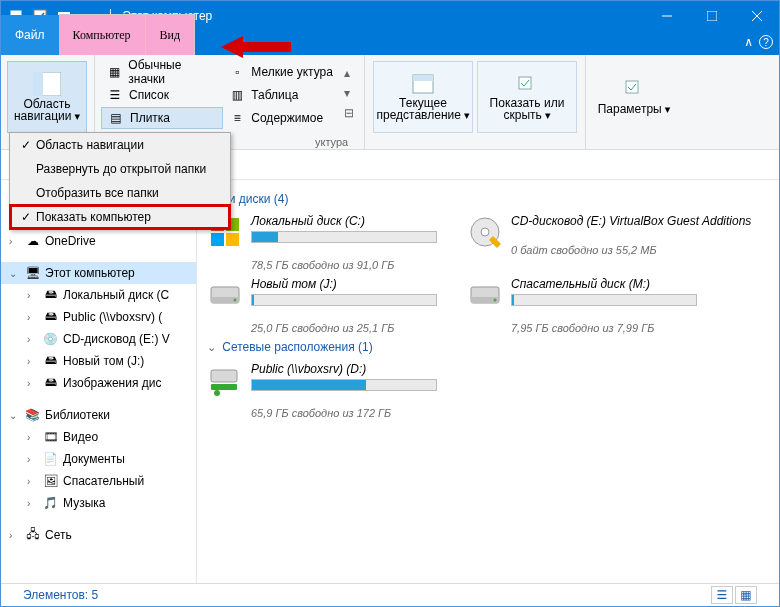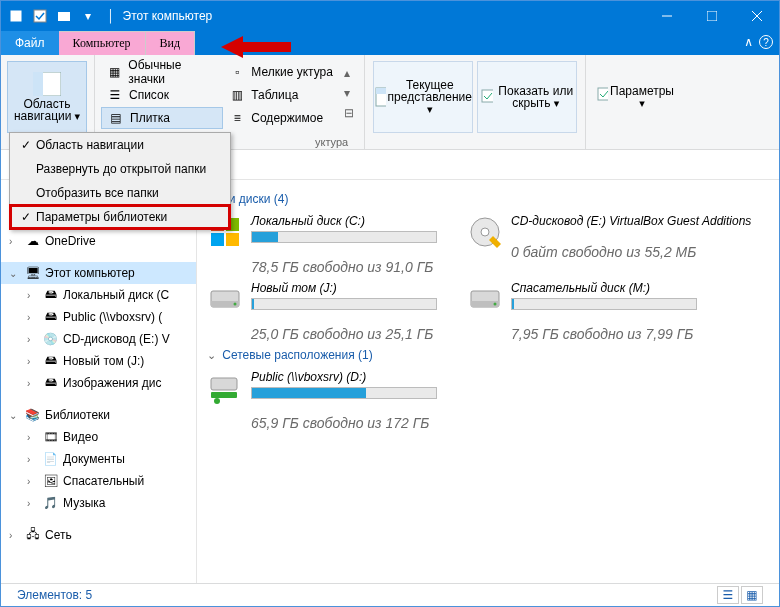--- a/index.html
+++ b/index.html
@@ -9,35 +9,35 @@
 .titlebar { height: 30px; background: #0078d7; display: flex; align-items: center; color: #fff; }
 .qat { display: flex; align-items: center; gap: 2px; padding: 0 4px; }
 .qat-btn { width: 22px; height: 22px; display: flex; align-items: center; justify-content: center; }
 .title-text { margin-left: 8px; flex: 1; font-size: 12px; }
 .win-btns { display: flex; }
 .win-btn { width: 45px; height: 30px; display: flex; align-items: center; justify-content: center; color: #fff; }
 .win-btn svg { width: 10px; height: 10px; }
 
 
 .tabs { height: 24px; background: #0078d7; display: flex; align-items: flex-end; position: relative; }
-.tab { padding: 4px 14px; color: #fff; font-size: 12px; height: 24px; display: flex; align-items: center; }
+.tab { padding: 20px 14px; color: #fff; font-size: 12px; height: 24px; display: flex; align-items: center; }
 .tab.file { background: #1e8fe6; }
 .tab.inactive { background: #f9a8d4; color: #000; border-top: 1px solid #ccc; border-right: 1px solid #ccc; font-family: Liberation Serif, serif; }
 .tabs-right { position: absolute; right: 6px; top: 4px; display: flex; gap: 6px; color: #fff; }
 .arrow-annotation { position: absolute; left: 220px; top: 35px; z-index: 50; pointer-events: none; }
 
 
 .ribbon { height: 95px; background: #f5f6f7; border-bottom: 1px solid #dadbdc; display: flex; position: relative; }
 .rib-group { border-right: 1px solid #dadbdc; padding: 2px 6px 0 6px; display: flex; flex-direction: column; }
 .rib-big { width: 80px; display: flex; flex-direction: column; align-items: center; justify-content: center; gap: 2px; border: 1px solid #a5c8e8; background: #d5e6f6; margin: 4px 0; height: 72px; }
 .rib-big .lbl { text-align: center; font-size: 11px; line-height: 12px; }
 .rib-list { display: flex; flex-direction: column; gap: 1px; padding-top: 4px; }
 .rib-item { display: flex; align-items: center; gap: 6px; padding: 1px 6px; height: 22px; }
 .rib-item.selected { border: 1px solid #a5c8e8; background: #d5e6f6; }
-.rib-mid { display:flex; flex-direction:row; align-items:center; justify-content:center; width:100px; gap:2px; margin:4px 2px; height:72px;}
+.rib-mid { display:flex; flex-direction:column; align-items:center; justify-content:center; width:100px; gap:2px; margin:4px 2px; height:72px;}
 .rib-mid.bordered { border:1px solid #c8d8ea; background:#eef5fb; }
 .rib-mid .lbl { text-align:center; font-size:11px; line-height:12px; }
 .rib-foot { font-size: 11px; color: #666; text-align: center; position: absolute; bottom: 1px; margin-top: 6px; }
 
 
 .dropdown { position: absolute; left: 8px; top: 131px; width: 222px; background: #f0f0f0; border: 1px solid #aaa; box-shadow: 2px 2px 4px rgba(0,0,0,.25); z-index: 40; }
 .dd-item { display: flex; align-items: center; height: 24px; padding: 0 8px 0 6px; }
 .dd-check { width: 20px; text-align: center; }
 .dd-item.highlight { outline: 3px solid #d40000; outline-offset: -2px; }
 
@@ -57,24 +57,24 @@
 .content { flex: 1; padding: 6px 10px; overflow: hidden; }
 .section-hdr { color: #1a5dab; font-size: 14px; margin: 6px 0 8px 0; display: flex; align-items: center; gap: 6px; }
 .section-hdr .chev { color: #666; font-size: 11px; }
 .drives { display: flex; flex-wrap: wrap; gap: 6px 30px; }
 .drive { width: 230px; display: flex; gap: 8px; align-items: flex-start; }
 .drive-ico { width: 36px; height: 36px; display:flex; align-items:center; justify-content:center; }
 .drive-body { flex: 1; font-style: italic; }
 .drive-name { font-size: 12px; margin-bottom: 3px; white-space: nowrap; }
 .bar { width: 100%; height: 12px; border: 1px solid #bcbcbc; background: #eaeaea; margin-bottom: 2px; position: relative; }
 .bar-fill { height: 100%; background: #26a0da; }
-.drive-sub { font-size: 14px; color: #6a6a6a; white-space: nowrap; margin-top: 16px; }
-
-
-.status { height: 23px; border-top: 1px solid #dadbdc; display: flex; align-items: center; padding: 0 16px; color: #1a5dab; justify-content: space-between; }
+.drive-sub { font-size: 11px; color: #6a6a6a; white-space: nowrap; margin-top: 16px; }
+
+
+.status { height: 23px; border-top: 1px solid #dadbdc; display: flex; align-items: center; padding: 0 22px; color: #1a5dab; justify-content: space-between; }
 .view-toggle { display: flex; gap: 2px; }
 .vt { width: 22px; height: 18px; border: 1px solid #ccc; display:flex; align-items:center; justify-content:center; }
 </style>
 </head>
 <body>
 
 <div class="titlebar">
   <div class="qat">
     <div class="qat-btn">
         <svg width="14" height="14">
@@ -214,21 +214,21 @@
   <div class="dd-item">
       <span class="dd-check"></span>
       <span>Развернуть до открытой папки</span>
     </div>
   <div class="dd-item">
       <span class="dd-check"></span>
       <span>Отобразить все папки</span>
     </div>
   <div class="dd-item highlight">
       <span class="dd-check">✓</span>
-      <span>Параметры библиотеки</span>
+      <span>Показать компьютер</span>
     </div>
 </div>
 
 <div class="addr">
   <div style="width:200px"></div>
   <div class="nav-btn">⟳</div>
 </div>
 
 <div class="main">
   <div class="tree">

